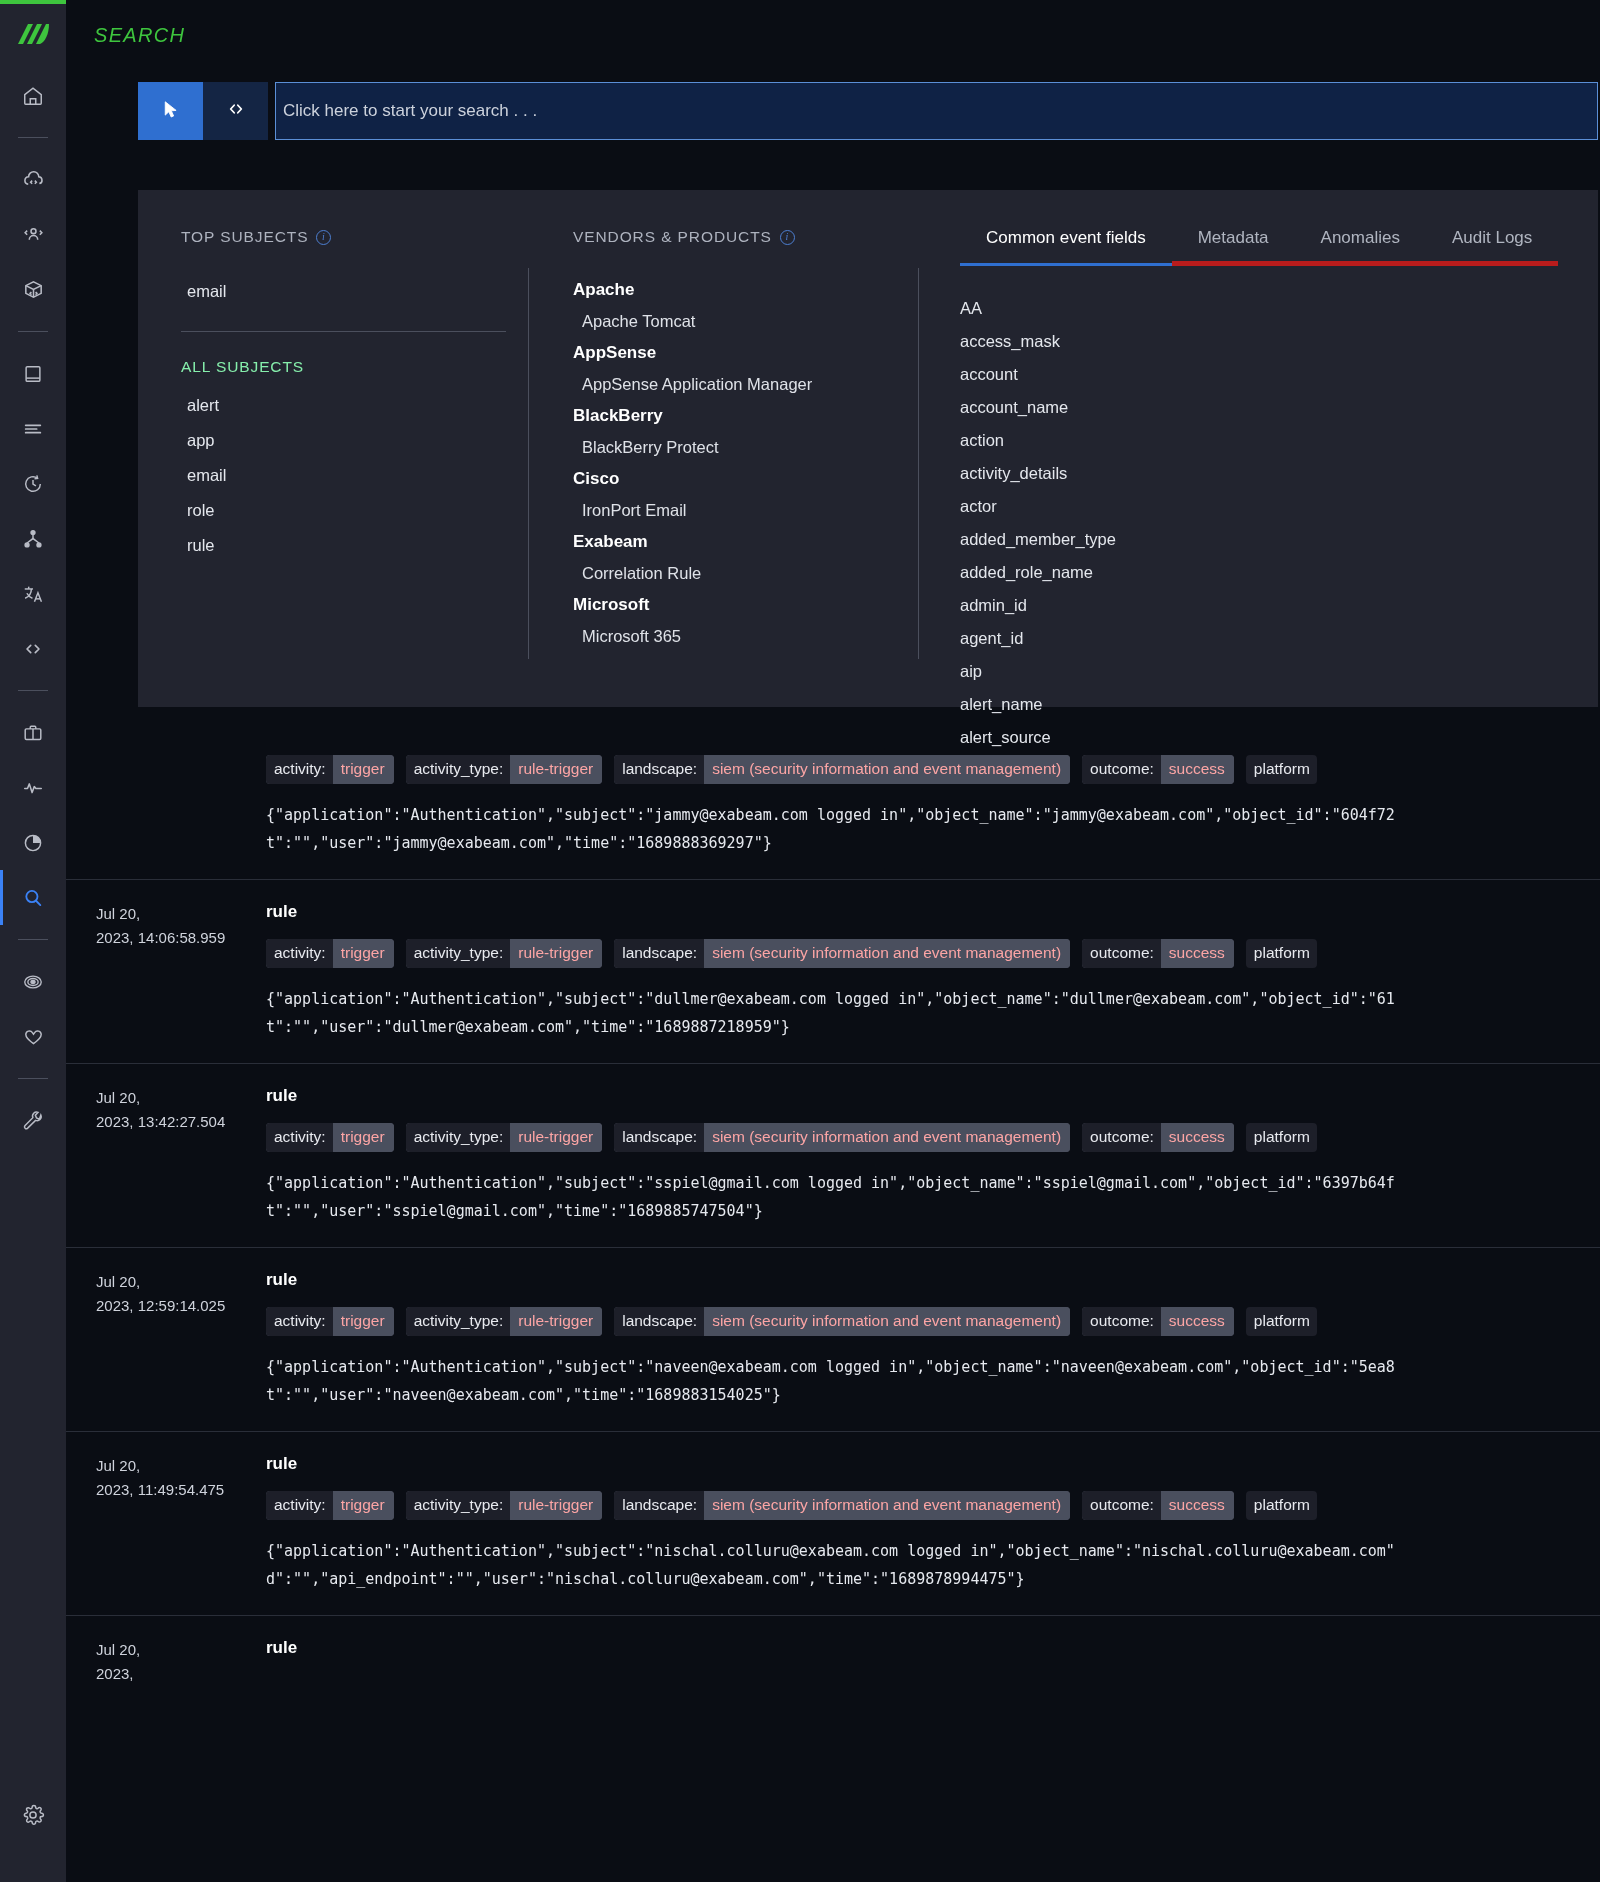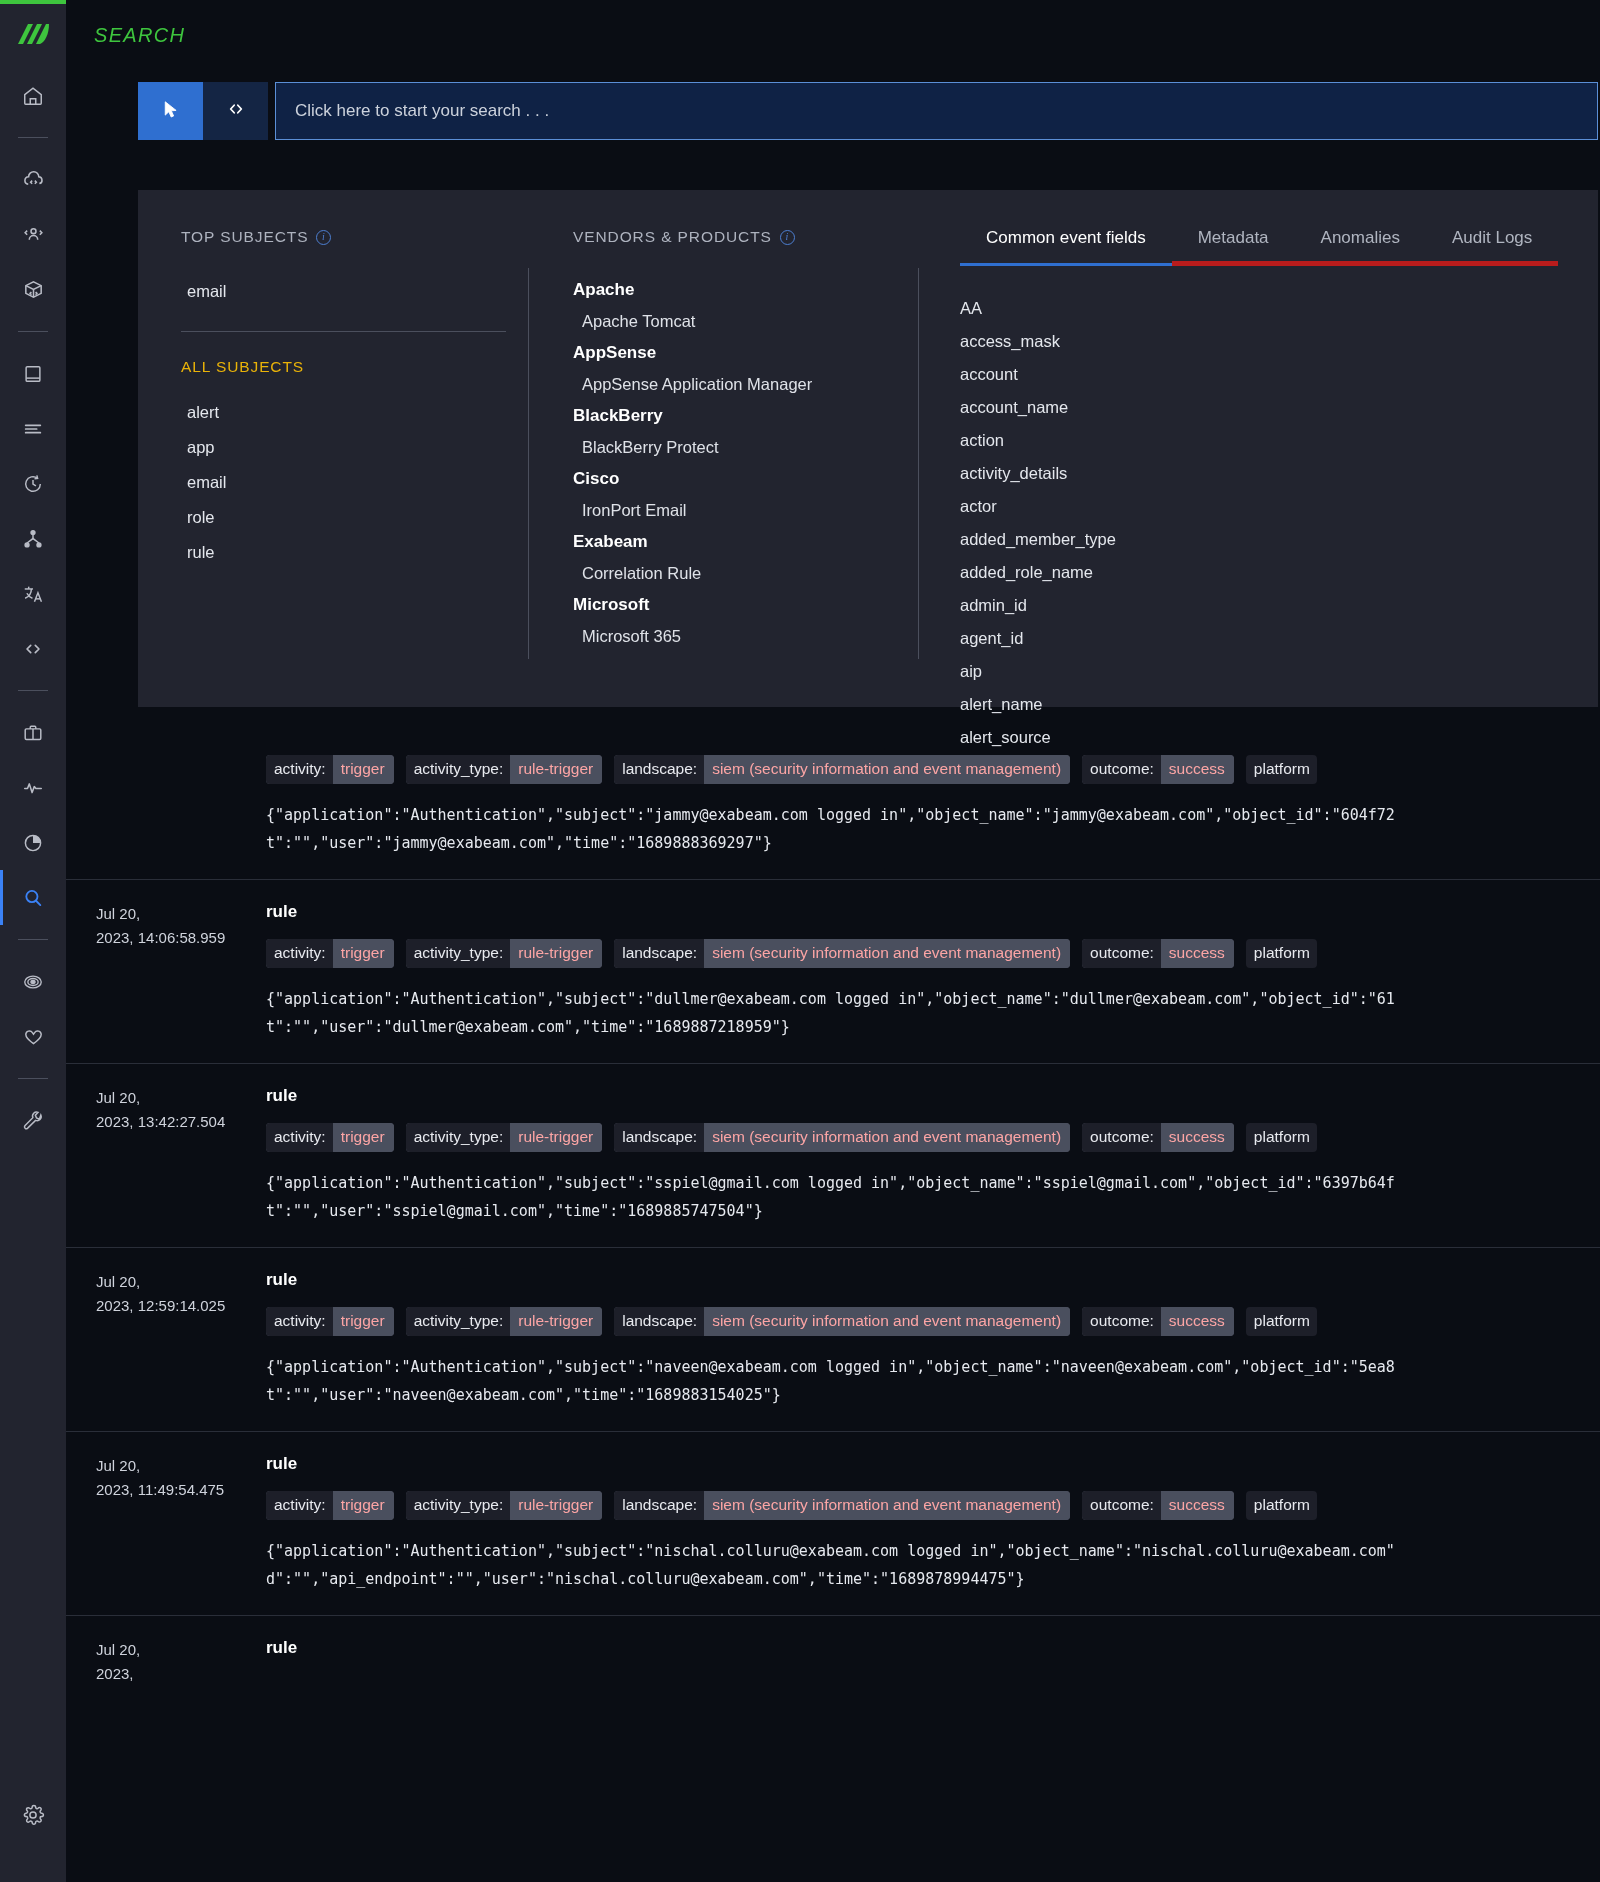--- a/index.html
+++ b/index.html
@@ -76,21 +76,21 @@
     color: #fff; cursor: pointer;
   }
   .mode-btn.sel { background: #2f6fd0; }
   .mode-btn.alt { background: #142544; }
   .search-input-wrap {
     flex: 1 1 auto;
     margin-left: 7px;
     background: #0f2245;
     border: 1px solid #5b8fd6;
     display: flex; align-items: center;
-    padding-left: 17px;
+    padding-left: 5px;
   }
   .search-input {
     width: 100%;
     background: transparent;
     border: none; outline: none;
     color: #d7dbe3;
     font-size: 17px;
     font-family: "Liberation Sans", sans-serif;
   }
   .search-input::placeholder { color: #ccd2dc; }
@@ -130,22 +130,22 @@
   }
   .subj-item {
     color: #e4e7ed; font-size: 16.5px;
     padding: 8px 0 8px 6px; cursor: pointer;
   }
   .hr-subj {
     height: 1px; background: #4b4f5d;
     width: 325px; margin: 22px 0 26px 0;
   }
   .all-subjects-label {
-    color: #eab308; font-size: 15.5px; letter-spacing: 0.9px;
-    margin-bottom: 19px;
+    color: #86efac; font-size: 15.5px; letter-spacing: 0.9px;
+    margin-bottom: 12px;
   }
   .vendor-list { padding-left: 45px; }
   .vendor-name {
     color: #fff; font-weight: bold; font-size: 17px;
     padding: 6px 0 6px 0; cursor: pointer;
   }
   .product-name {
     color: #dfe2e8; font-size: 16.5px;
     padding: 6px 0 6px 9px; cursor: pointer;
   }

